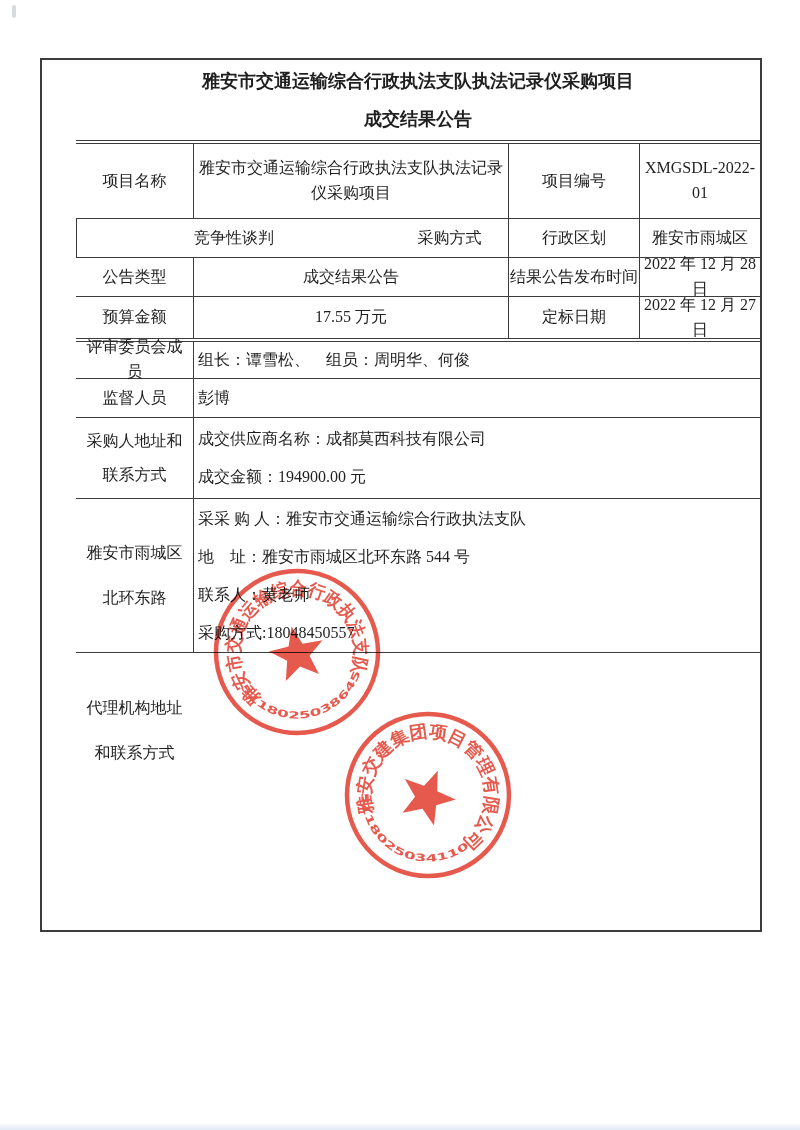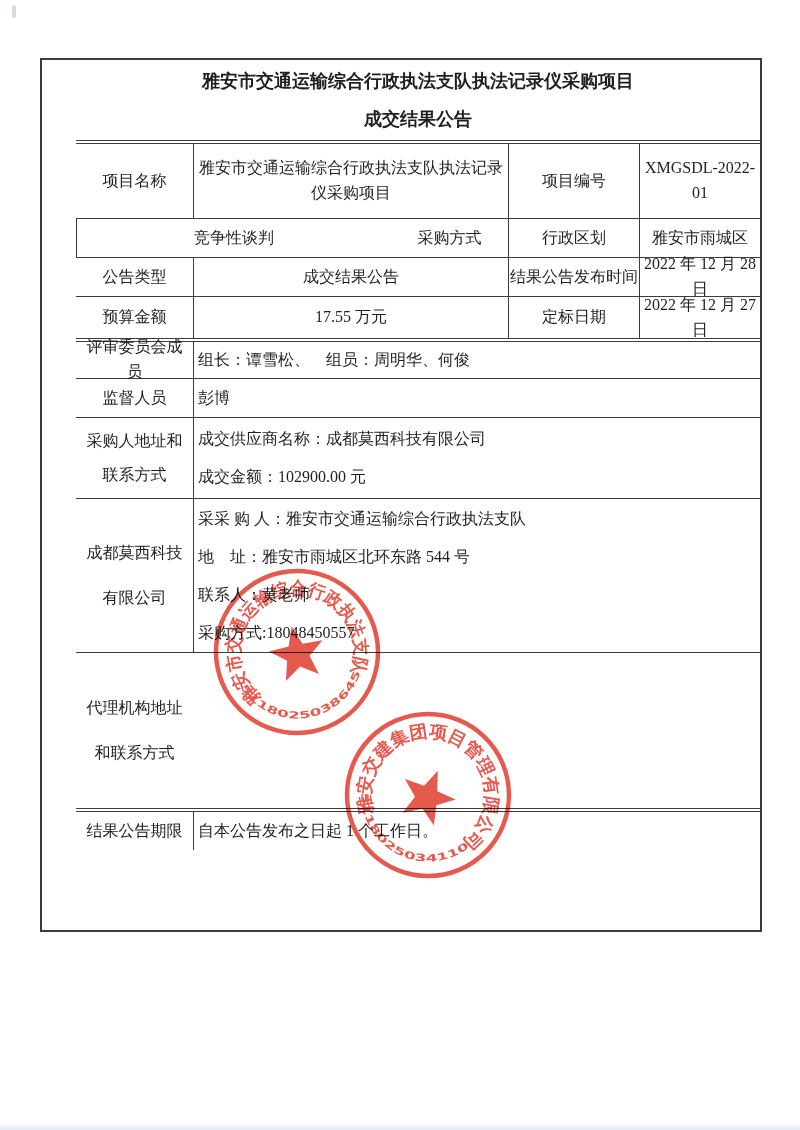--- a/index.html
+++ b/index.html
@@ -103,44 +103,38 @@
       <div class="cell c1">监督人员</div>
       <div class="vlines">
         <div class="line">彭博</div>
       </div>
     </div>
 
     <div class="row mid" style="height:81px">
       <div class="cell c1">采购人地址和联系方式</div>
       <div class="vlines">
         <div class="line">成交供应商名称：成都莫西科技有限公司</div>
-        <div class="line">成交金额：102900.00 元</div>
+        <div class="line">成交金额：194900.00 元</div>
       </div>
     </div>
 
     <div class="row tall" style="height:154px">
-      <div class="cell c1">成都莫西科技有限公司</div>
+      <div class="cell c1">雅安市雨城区北环东路</div>
       <div class="vlines">
         <div class="line">采采 购 人：雅安市交通运输综合行政执法支队</div>
         <div class="line">地　址：雅安市雨城区北环东路 544 号</div>
         <div class="line">联系人：黄老师</div>
         <div class="line">采购方式:18048450557</div>
       </div>
     </div>
 
     <div class="row tall" style="height:156px">
       <div class="cell c1">代理机构地址和联系方式</div>
     </div>
 
-    <div class="row sect" style="height:42px">
-      <div class="cell c1">结果公告期限</div>
-      <div class="vlines">
-        <div class="line">自本公告发布之日起 1 个工作日。</div>
-      </div>
-    </div>
 
   </div>
 
   <div class="stamp" style="left:207px;top:562px;transform:rotate(-12deg);">
     <svg width="180" height="180" viewBox="0 0 200 200">
       <defs>
         <path id="s1-arc" d="M 51 141.1 A 64 64 0 1 1 149 141.1" fill="none"></path>
         <path id="s1-num" d="M 30.5 125.3 A 74 74 0 0 0 169.5 125.3" fill="none"></path>
       </defs>
       <circle cx="100" cy="100" r="90" fill="none" stroke="#e23b2e" stroke-width="5"></circle>

